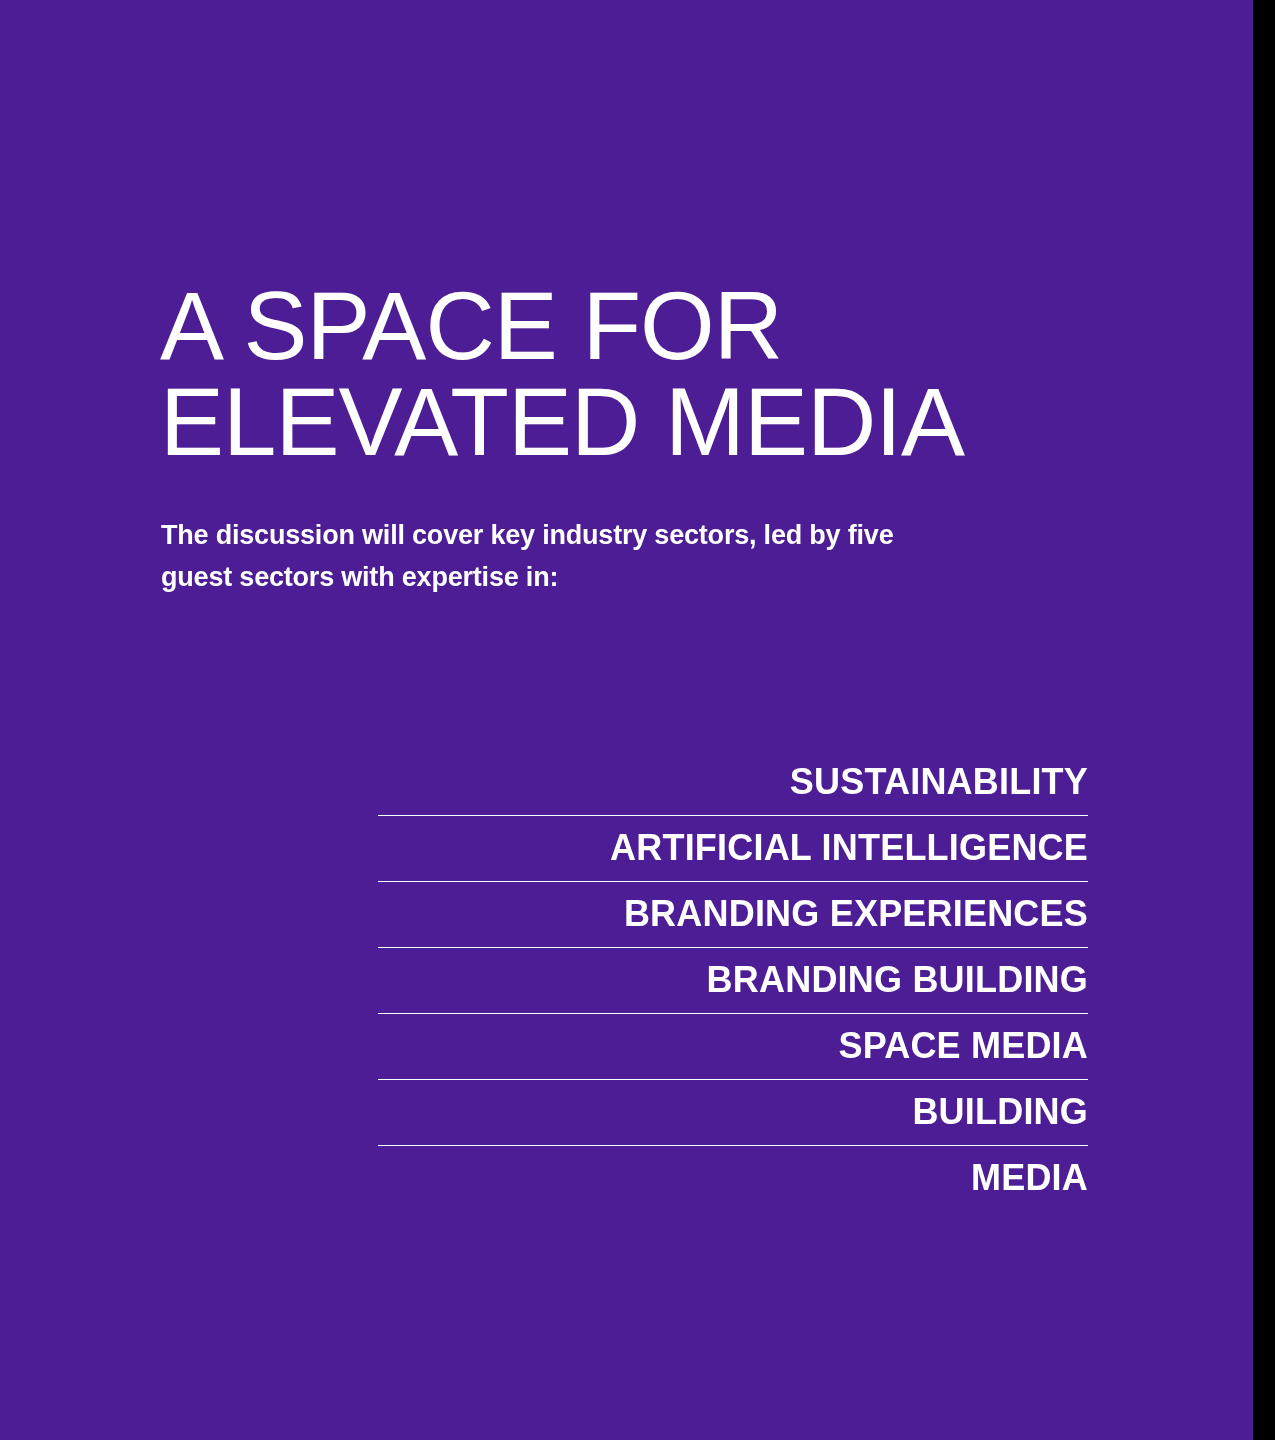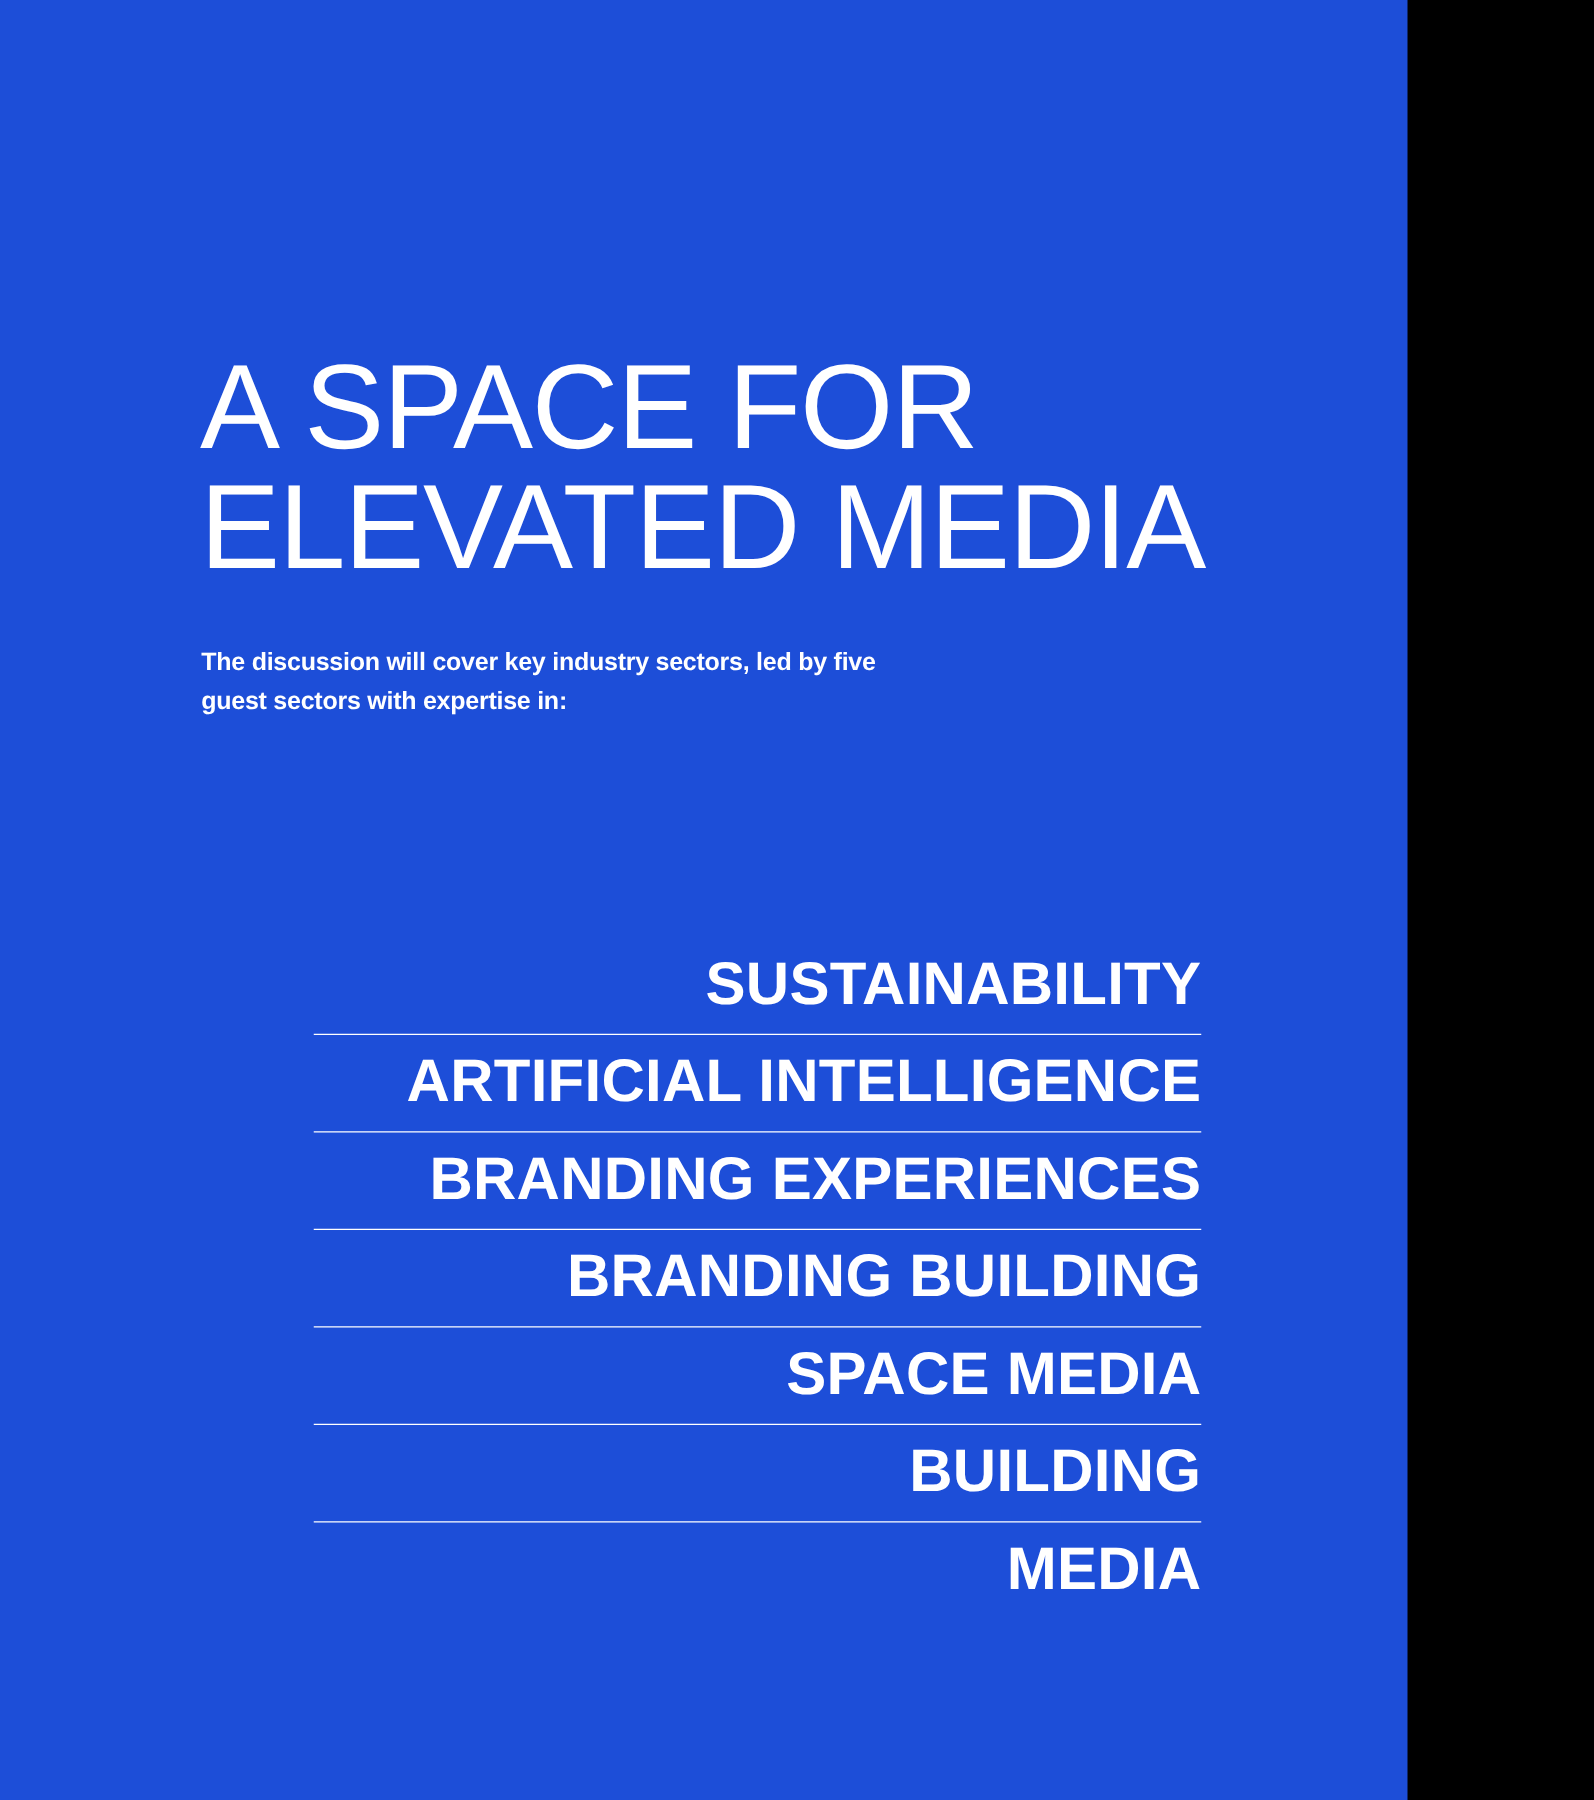--- a/index.html
+++ b/index.html
@@ -11,23 +11,23 @@
     width: 1275px;
     height: 1440px;
     overflow: hidden;
     font-family: "Liberation Sans", sans-serif;
     color: #ffffff;
     position: relative;
   }
 
   .page {
     position: relative;
-    width: 1126px;
+    width: 1253px;
     height: 1440px;
-    background: #1d4ed8;
+    background: #4c1d95;
   }
 
   
   .headline-block {
     position: absolute;
     left: 160px;
     top: 278px;
     width: 960px;
   }
   .headline {
@@ -45,21 +45,21 @@
   }
 
   
   .intro {
     position: absolute;
     left: 161px;
     top: 515px;
     width: 940px;
     font-family: "Liberation Sans", sans-serif;
     font-weight: 700;
-    font-size: 20px;
+    font-size: 27px;
     line-height: 1.55;
     letter-spacing: -0.2px;
     color: #ffffff;
   }
   .intro .line {
     display: block;
   }
 
   
   .sector-list {
@@ -70,21 +70,21 @@
     text-align: right;
   }
   .sector-row {
     position: relative;
     padding: 0;
   }
   .sector-label {
     display: block;
     font-family: "Liberation Sans", sans-serif;
     font-weight: 700;
-    font-size: 48px;
+    font-size: 36px;
     line-height: 1.0;
     letter-spacing: 0.2px;
     color: #ffffff;
     white-space: nowrap;
     padding-top: 14px;
     padding-bottom: 15px;
   }
   .sector-rule {
     display: block;
     height: 1px;

